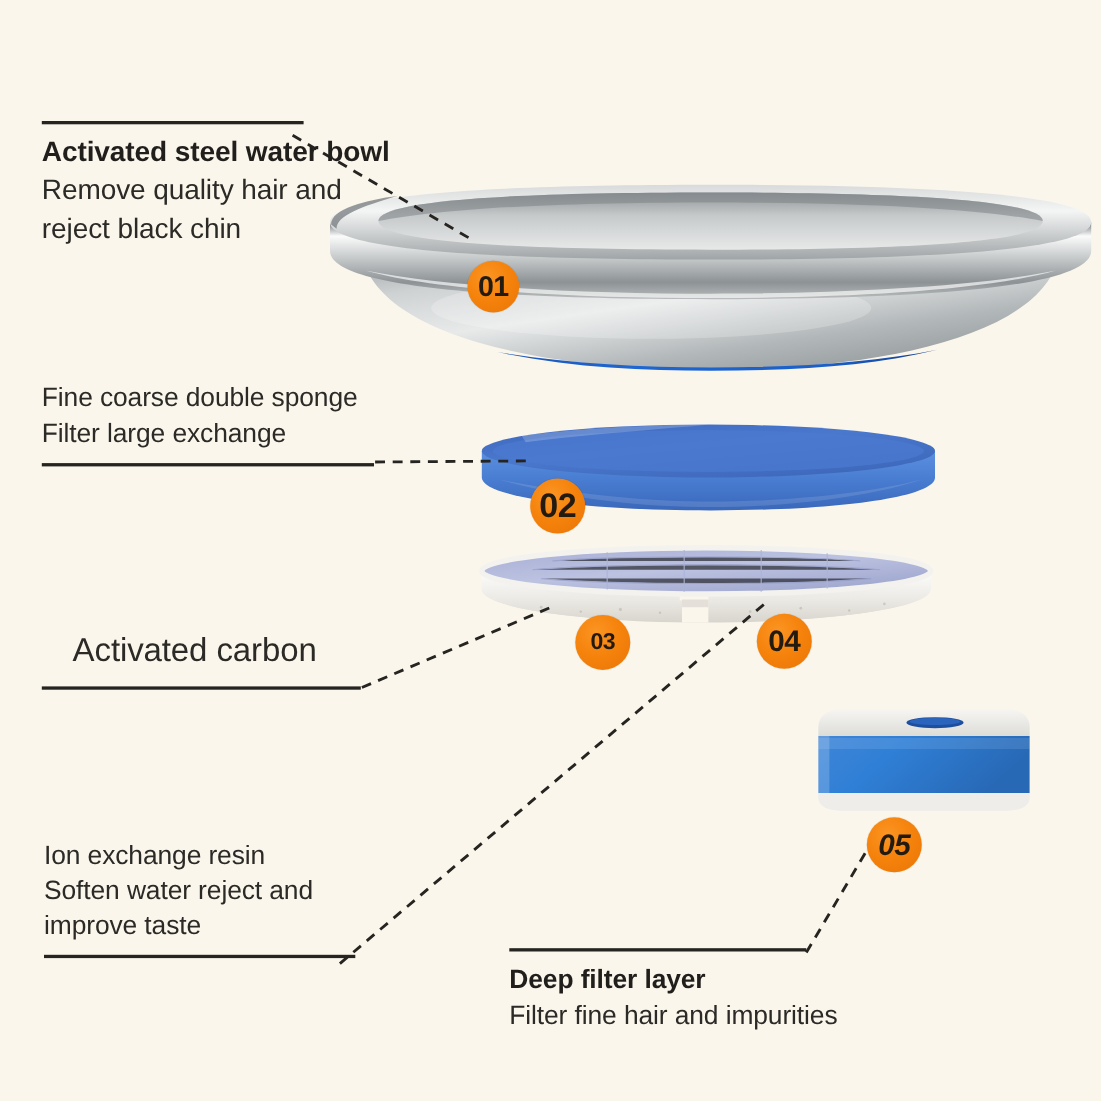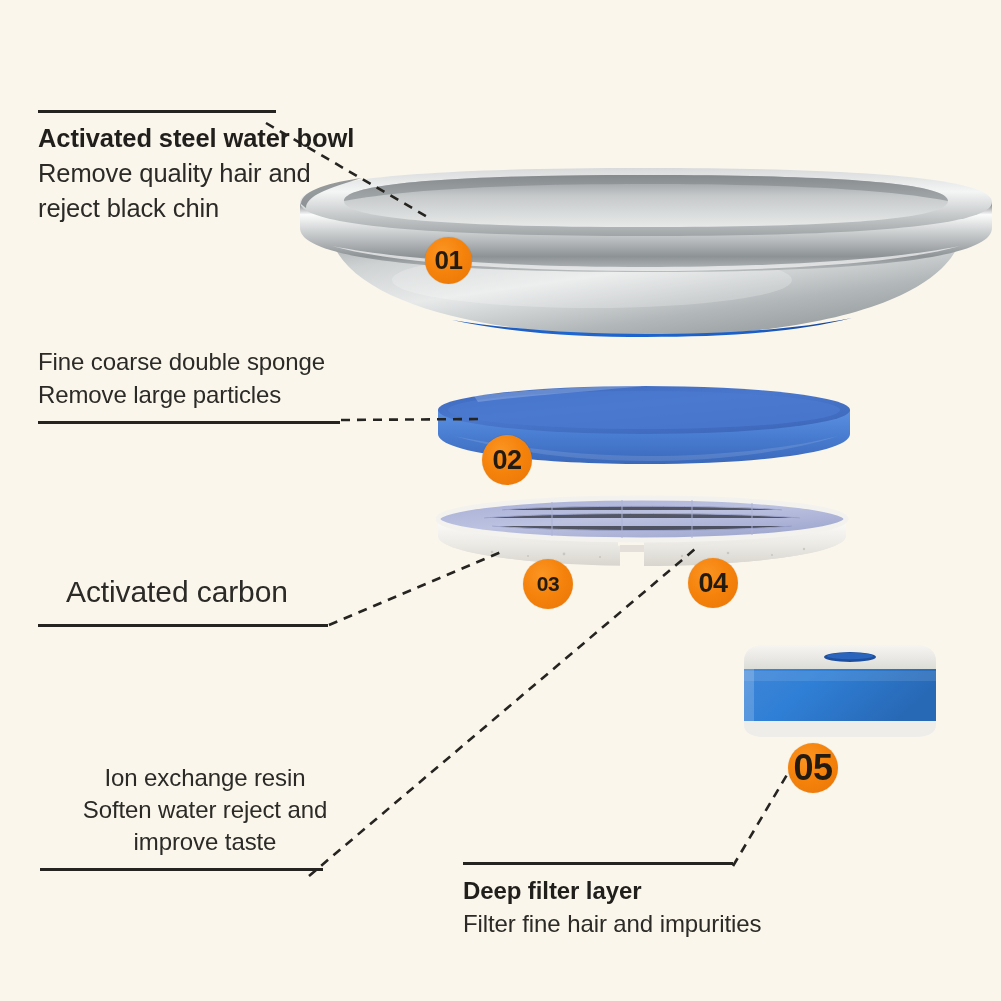--- a/index.html
+++ b/index.html
@@ -58,21 +58,21 @@
   #callout-01 .line.bold { font-size: 25.5px; margin-top: 8px; }
 
   #callout-02 { left: 38px; top: 345px; width: 340px; }
   #callout-02 .line { font-size: 24px; line-height: 33px; }
   #callout-02 .rule { width: 302px; margin-top: 10px; }
 
   #callout-03 { left: 38px; top: 572px; width: 330px; }
   #callout-03 .line { font-size: 30px; line-height: 40px; margin-left: 28px; }
   #callout-03 .rule { width: 290px; margin-top: 12px; }
 
-  #callout-04 { left: 40px; top: 762px; width: 330px; text-align: center; }
+  #callout-04 { left: 40px; top: 762px; width: 330px; }
   #callout-04 .line { font-size: 24px; line-height: 32px; }
   #callout-04 .rule { width: 283px; margin-top: 10px; }
 
   #callout-05 { left: 463px; top: 862px; width: 380px; }
   #callout-05 .rule { width: 270px; }
   #callout-05 .line { font-size: 24px; line-height: 33px; }
   #callout-05 .line.bold { font-size: 24px; margin-top: 9px; }
 
   
   .badge {
@@ -83,24 +83,24 @@
     font-weight: bold;
     display: flex;
     align-items: center;
     justify-content: center;
     letter-spacing: -0.5px;
     z-index: 9;
     box-shadow: 0 0 1px rgba(0,0,0,0.25);
     margin-top: 40px;
   }
   #badge-01 { left: 425px; top: 197px; width: 47px; height: 47px; font-size: 26px; }
-  #badge-02 { left: 482px; top: 395px; width: 50px; height: 50px; font-size: 27px; }
+  #badge-02 { left: 482px; top: 395px; width: 50px; height: 50px; font-size: 31px; }
   #badge-03 { left: 523px; top: 519px; width: 50px; height: 50px; font-size: 21px; }
   #badge-04 { left: 688px; top: 518px; width: 50px; height: 50px; font-size: 27px; }
-  #badge-05 { left: 788px; top: 703px; width: 50px; height: 50px; font-size: 36px; }
+  #badge-05 { left: 788px; top: 703px; width: 50px; height: 50px; font-size: 27px; font-style: italic; }
 
   
   .part {
     position: absolute;
     z-index: 4;
   }
   #part-bowl  { left: 292px; top: 168px;  width: 708px; height: 172px; }
   #part-sponge{ left: 434px; top: 384px;  width: 420px; height: 84px;  }
   #part-carbon{ left: 432px; top: 496px;  width: 420px; height: 82px;  }
   #part-deep  { left: 740px; top: 641px;  width: 200px; height: 100px; }
@@ -123,21 +123,21 @@
 
   <div class="callout" id="callout-01">
     <div class="rule"></div>
     <div class="line bold">Activated steel water bowl</div>
     <div class="line">Remove quality hair and</div>
     <div class="line">reject black chin</div>
   </div>
 
   <div class="callout" id="callout-02">
     <div class="line">Fine coarse double sponge</div>
-    <div class="line">Remove large particles</div>
+    <div class="line">Filter large exchange</div>
     <div class="rule"></div>
   </div>
 
   <div class="callout" id="callout-03">
     <div class="line">Activated carbon</div>
     <div class="rule"></div>
   </div>
 
   <div class="callout" id="callout-04">
     <div class="line">Ion exchange resin</div>

